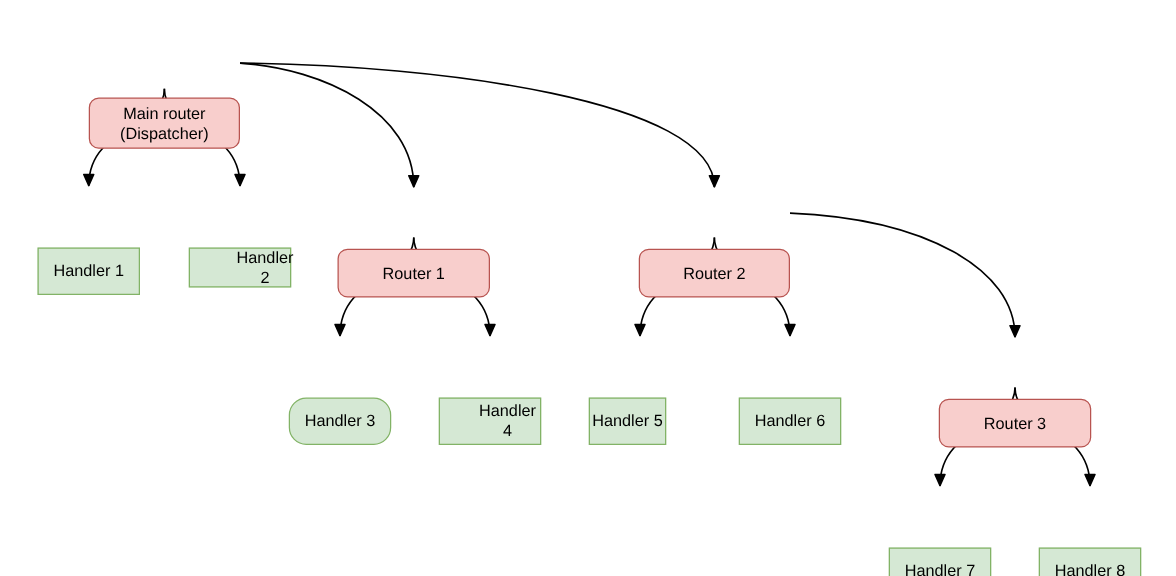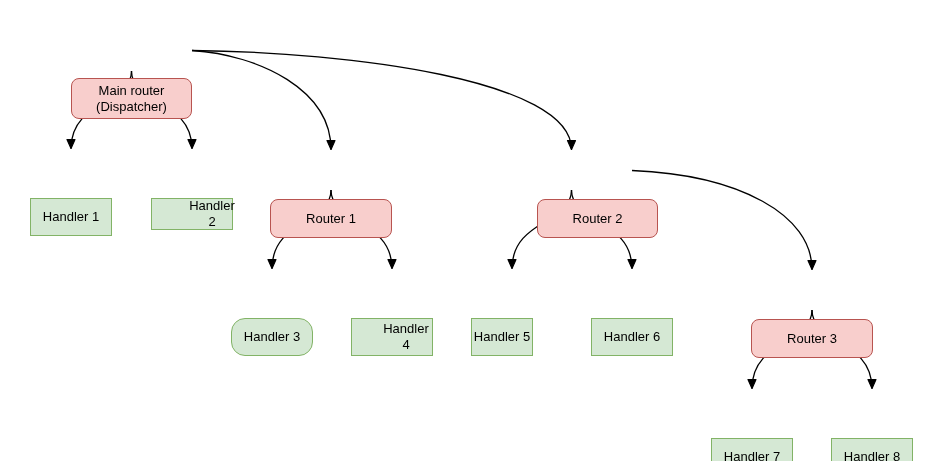--- a/index.html
+++ b/index.html
@@ -76,21 +76,21 @@
 
   <div class="node router" style="left:71px; top:30px; width:121px; height:41px;">Main router
 (Dispatcher)</div>
 
   <div class="node handler" style="left:30px; top:150px; width:82px; height:38px;">Handler 1</div>
 
   <div class="node handler" style="left:151px; top:150px; width:82px; height:32px;padding-left:40px;">Handler 2</div>
 
   <div class="node router" style="left:270px; top:151px; width:122px; height:39px;">Router 1</div>
 
-  <div class="node router" style="left:537px; top:151px; width:121px; height:39px;">Router 2</div>
+  <div class="node router" style="left:511px; top:151px; width:121px; height:39px;">Router 2</div>
 
   <div class="node handler" style="left:231px; top:270px; width:82px; height:38px;border-radius:14px;">Handler 3</div>
 
   <div class="node handler" style="left:351px; top:270px; width:82px; height:38px;padding-left:28px;">Handler 4</div>
 
   <div class="node handler" style="left:471px; top:270px; width:62px; height:38px;">Handler 5</div>
 
   <div class="node handler" style="left:591px; top:270px; width:82px; height:38px;">Handler 6</div>
 
   <div class="node router" style="left:751px; top:271px; width:122px; height:39px;">Router 3</div>

